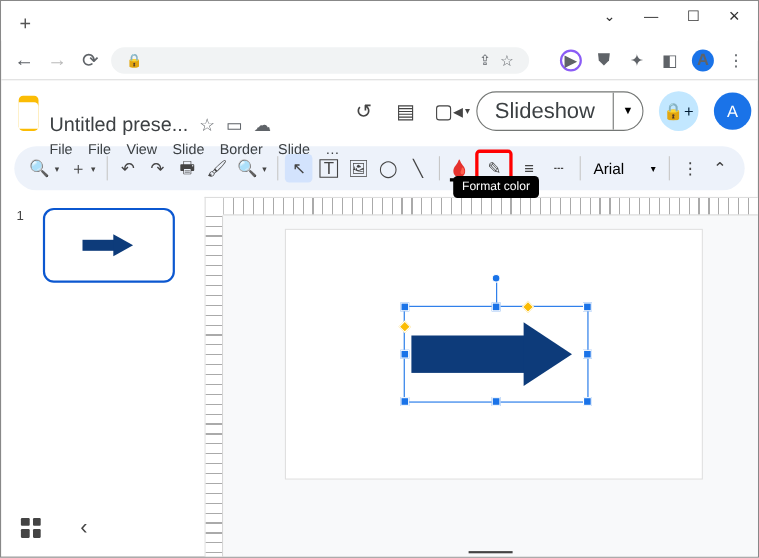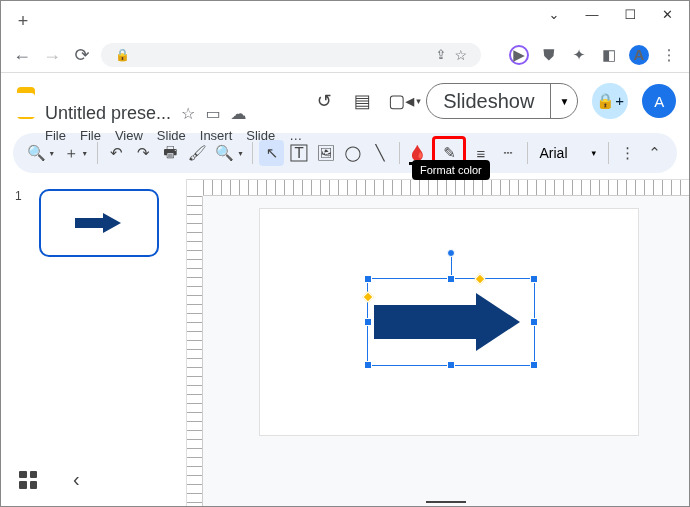--- a/index.html
+++ b/index.html
@@ -128,21 +128,21 @@
       <span class="doc-title">Untitled prese...</span>
       <span class="title-ic">☆</span>
       <span class="title-ic">▭</span>
       <span class="title-ic">☁</span>
     </div>
     <div class="menubar">
       <span>File</span>
       <span>File</span>
       <span>View</span>
       <span>Slide</span>
-      <span>Insert</span>
+      <span>Border</span>
       <span>Slide</span>
       <span>…</span>
     </div>
   </div>
   <div class="right-actions">
     <span class="hdr-ic">↺</span>
     <span class="hdr-ic">▤</span>
     <span class="hdr-ic camera-ic">▢◂<span style="font-size:9px">▾</span></span>
     <div class="slideshow-btn">
       <span class="main">Slideshow</span>

